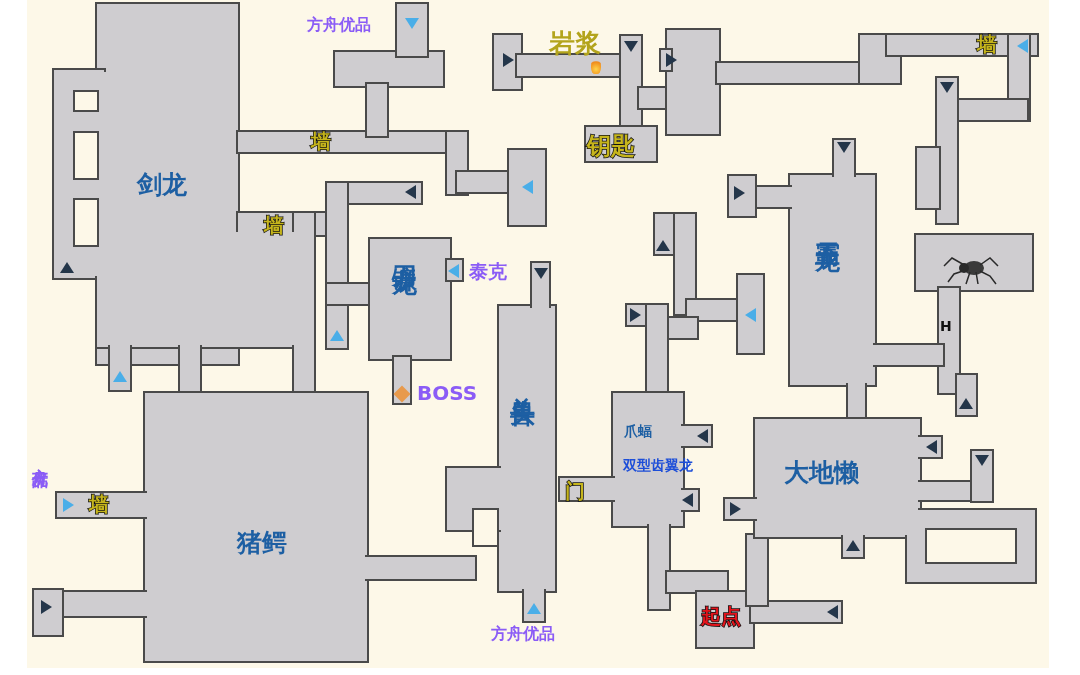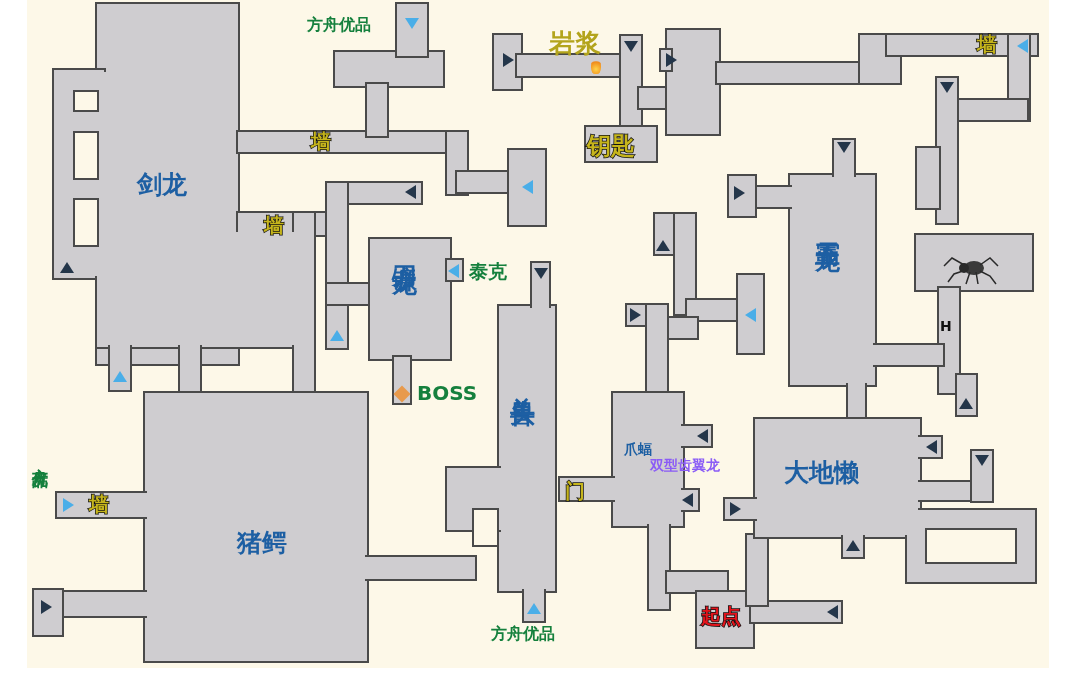--- a/index.html
+++ b/index.html
@@ -13,21 +13,21 @@
   .a-dark.left{border-top:7px solid transparent;border-bottom:7px solid transparent;border-right:11px solid #24364a;}
   .a-dark.down{border-left:7px solid transparent;border-right:7px solid transparent;border-top:11px solid #24364a;}
   .a-dark.up{border-left:7px solid transparent;border-right:7px solid transparent;border-bottom:11px solid #24364a;}
   .a-blue.right{border-top:7px solid transparent;border-bottom:7px solid transparent;border-left:11px solid #4aaee8;}
   .a-blue.left{border-top:7px solid transparent;border-bottom:7px solid transparent;border-right:11px solid #4aaee8;}
   .a-blue.down{border-left:7px solid transparent;border-right:7px solid transparent;border-top:11px solid #4aaee8;}
   .a-blue.up{border-left:7px solid transparent;border-right:7px solid transparent;border-bottom:11px solid #4aaee8;}
   .lbl{position:absolute;font-weight:bold;white-space:nowrap;line-height:1;}
   .boss-name{color:#1d5fa3;font-size:25px;text-align:right;}
   .vert{writing-mode:vertical-rl;text-orientation:upright;letter-spacing:2px;}
-  .loot{color:#15803d;font-size:16px;}
+  .loot{color:#8b5cf6;font-size:16px;}
   .tag-yellow{position:absolute;font-weight:bold;font-size:20px;color:#c6b51c;-webkit-text-stroke:1.5px #111;text-stroke:1.5px #111;paint-order:stroke fill;}
   .lava{position:absolute;font-weight:bold;font-size:26px;color:#b3a41c;}
   .start{position:absolute;font-weight:bold;font-size:20px;color:#e3141c;-webkit-text-stroke:1.5px #111;paint-order:stroke fill;}
   .door{position:absolute;font-weight:bold;font-size:20px;color:#c6b51c;-webkit-text-stroke:1.5px #111;paint-order:stroke fill;}
   .marker-boss{position:absolute;width:12px;height:12px;background:#e89a4c;transform:rotate(45deg);}
   .spider{position:absolute;}
   .gate{position:absolute;font-weight:bold;font-size:14px;color:#111;}
   .flame{position:absolute;width:10px;height:16px;background:radial-gradient(circle at 50% 70%,#ffd34a,#f08a1a 60%,transparent 70%);border-radius:50% 50% 40% 40%;}
 </style>
 </head>
@@ -140,22 +140,22 @@
   <div class="hole" style="left:447px;top:510px;width:23px;height:35px;"></div>
   <div class="hole" style="left:900px;top:530px;width:88px;height:32px;"></div>
 
   <div class="lbl boss-name" style="left:110px;top:172px;">剑龙</div>
   <div class="lbl boss-name vert" style="left:365px;top:245px;">镰刀龙</div>
   <div class="lbl boss-name vert" style="left:483px;top:377px;">兽头兽</div>
   <div class="lbl boss-name" style="left:203px;top:530px;margin-left:7px;">猪鳄</div>
   <div class="lbl boss-name vert" style="left:788px;top:222px;">霸王龙</div>
   <div class="lbl boss-name" style="left:757px;top:460px;">大地懒</div>
 
-  <div class="lbl" style="left:597px;top:442px;color:#1d5fa3;font-size:14px;">爪蝠</div>
-  <div class="lbl" style="left:623px;top:458px;color:#8b5cf6;font-size:14px;">双型齿翼龙</div>
+  <div class="lbl" style="left:597px;top:424px;color:#1d5fa3;font-size:14px;">爪蝠</div>
+  <div class="lbl" style="left:596px;top:458px;color:#1d4ed8;font-size:14px;">双型齿翼龙</div>
 
   <div class="lbl loot" style="left:280px;top:17px;">方舟优品</div>
   <div class="lbl loot vert" style="left:5px;top:454px;">方舟优品</div>
   <div class="lbl loot" style="left:464px;top:626px;">方舟优品</div>
 
   <div class="lbl loot" style="left:442px;top:262px;font-size:19px;">泰克</div>
   <div class="marker-boss" style="left:369px;top:388px;"></div>
   <div class="lbl loot" style="left:390px;top:383px;font-size:20px;">BOSS</div>
 
   <div class="tag-yellow" style="left:284px;top:128px;">墙</div>

